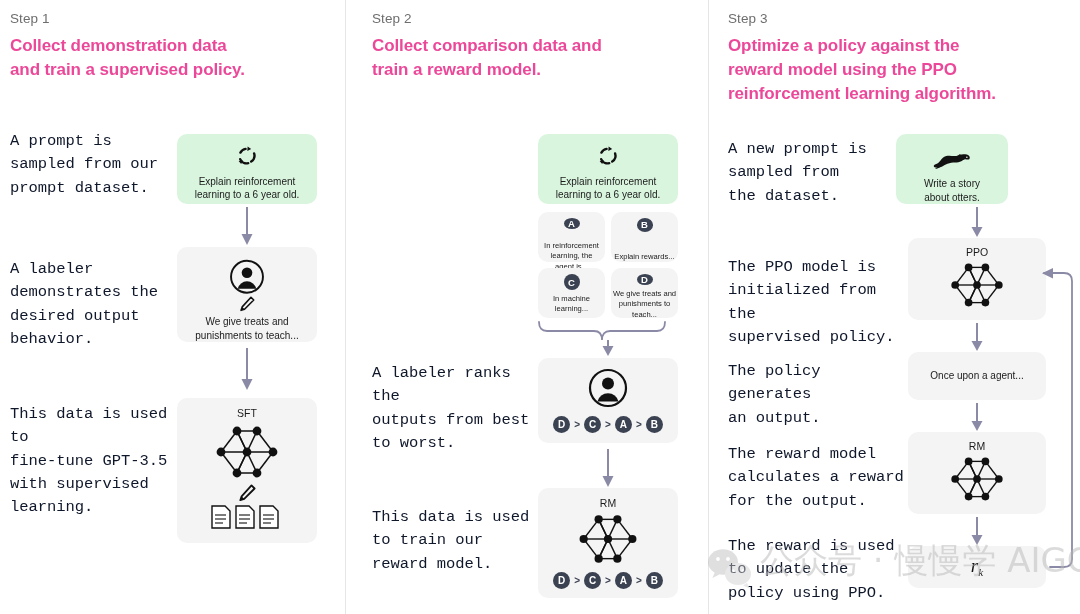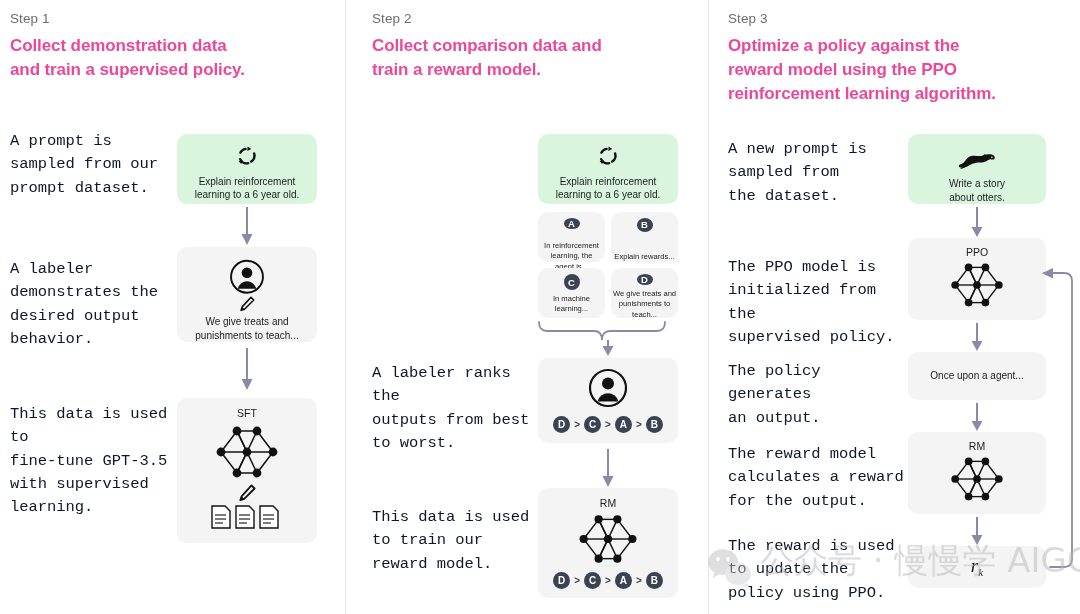--- a/index.html
+++ b/index.html
@@ -310,21 +310,21 @@
 supervised policy.</div>
     <div class="body-text" style="left:20px;top:360px;width:185px">The policy generates
 an output.</div>
     <div class="body-text" style="left:20px;top:443px;width:180px">The reward model
 calculates a reward
 for the output.</div>
     <div class="body-text" style="left:20px;top:535px;width:180px">The reward is used
 to update the
 policy using PPO.</div>
 
-    <div class="card card-green" style="left:200px;top:134px;width:138px;height:70px;padding-top:16px">
+    <div class="card card-green" style="left:188px;top:134px;width:112px;height:70px;padding-top:16px">
       <svg width="40" height="22" viewBox="0 0 52 28">
         <path d="M44 6 c3.6 0 6.4 2.2 6.4 4.6 c0 1.6-1.2 2.6-2.6 2.6 c-1.4 0-2.2-.6-3.4-.6
                  c-2.2 0-3.4 1.6-5.6 2.8 c-2.6 1.4-5.4 1.6-8.4 1.6 c-4 0-7 .4-10.6 1.8
                  c-3.2 1.2-5.6 3.2-8.8 4.4 c-2.4 .9-5 1.2-7.6 .9 c-1.6-.2-2.4-1-2.4-2
                  c0-1.2 1.2-1.8 2.6-2.4 c2.2-.9 3.8-2 5.4-3.8 c1.8-2 3-4.4 5.4-6
                  c2.4-1.6 5-2 7.8-2 c3 0 5.4 .6 8.2 .4 c2.6-.2 4.4-1.2 6-2.6
                  C38.8 6.8 41.2 6 44 6 Z" fill="#111"></path>
         <circle cx="46.4" cy="10" r="1.05" fill="#fff"></circle>
         <path d="M9.6 23.4 c-1.8 1.8-4.4 2.6-7 2.4 c1.6-1.2 3-2 4.4-3.2 Z" fill="#111"></path>
       </svg>

